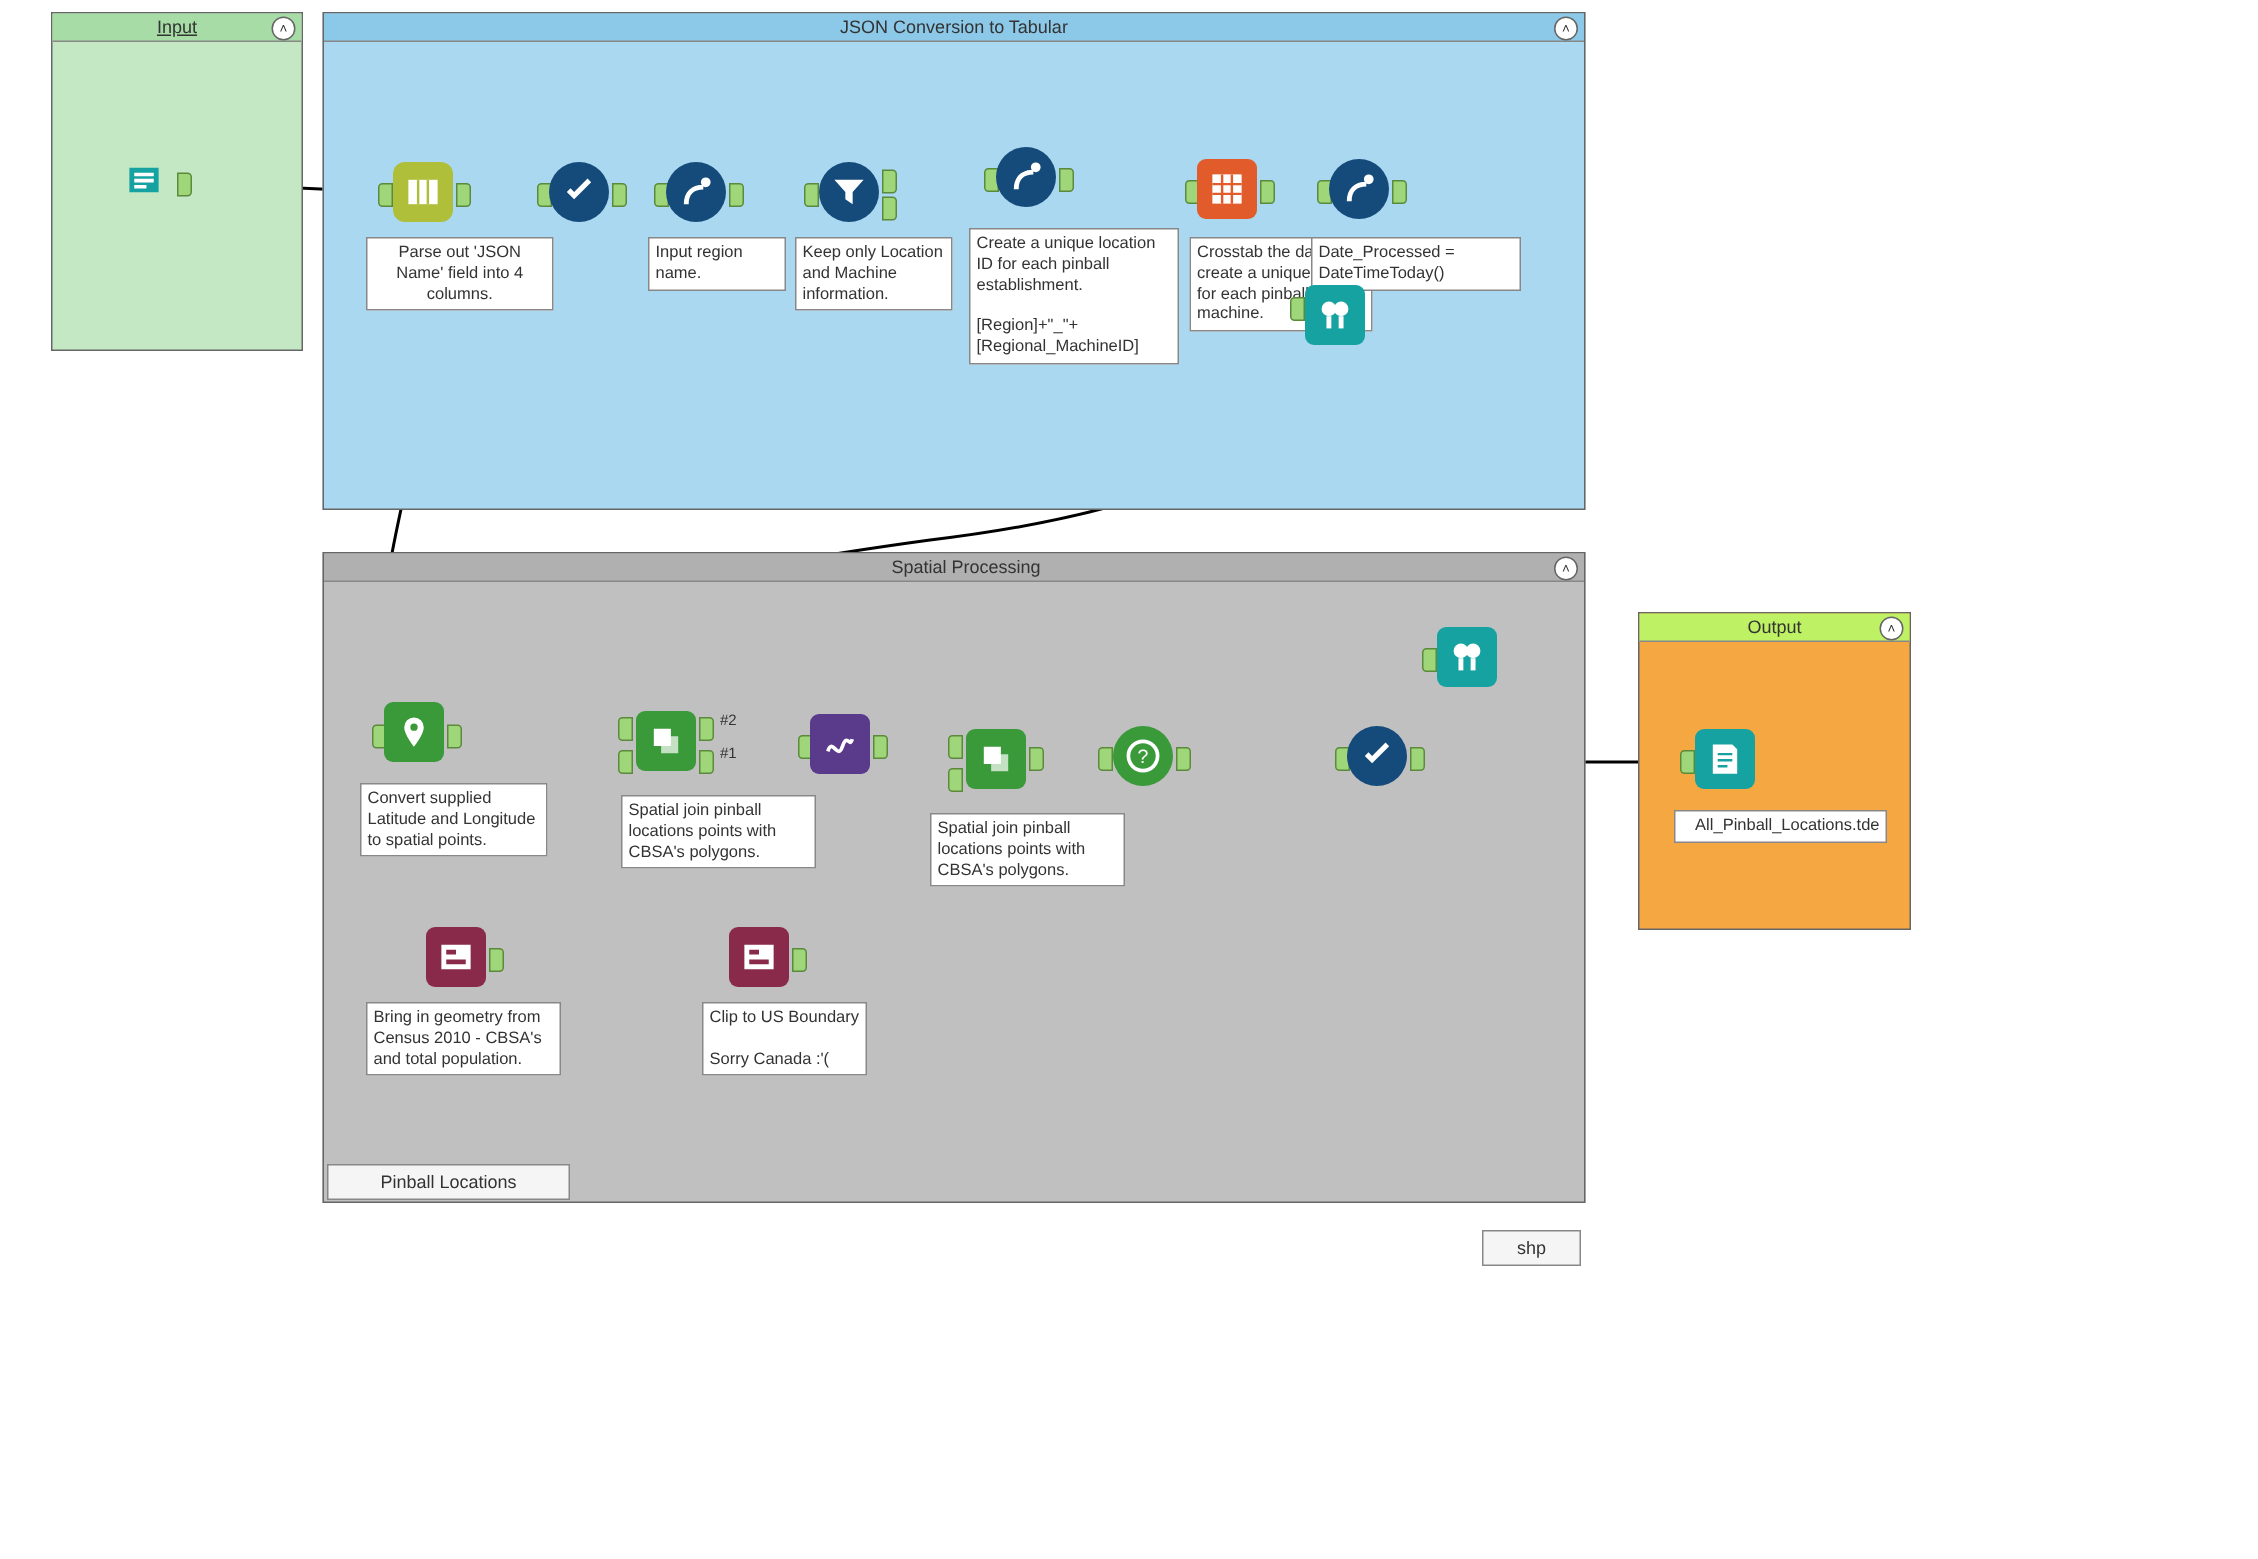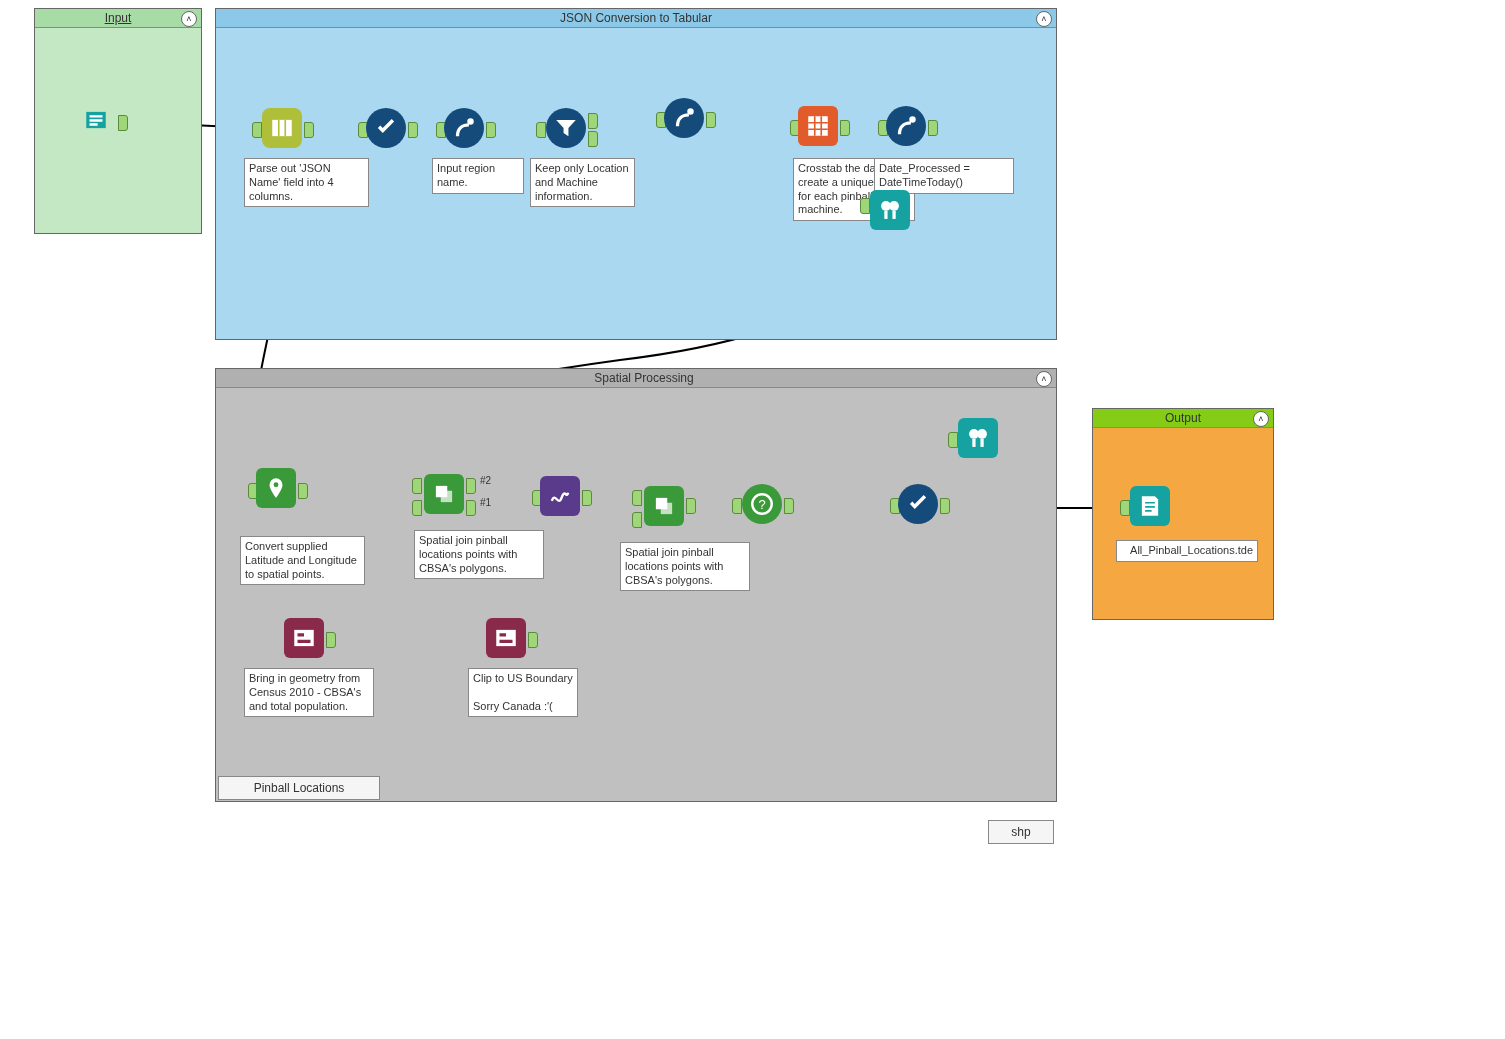--- a/index.html
+++ b/index.html
@@ -7,21 +7,21 @@
   .container{position:absolute;border:1px solid #666;}
   .container-title{height:18px;line-height:18px;font-size:12px;text-align:center;border-bottom:1px solid #888;position:relative;}
   .collapse-btn{position:absolute;right:4px;top:2px;width:14px;height:14px;border:1px solid #666;border-radius:50%;display:flex;align-items:center;justify-content:center;font-size:9px;cursor:pointer;background:#fff;}
   .c-input{background:#c4e8c4;}
   .c-input .container-title{background:#a7dca7;text-decoration:underline;}
   .c-json{background:#a9d8f0;}
   .c-json .container-title{background:#8cc9e8;}
   .c-spatial{background:#c0c0c0;}
   .c-spatial .container-title{background:#b0b0b0;padding-left:16px;}
   .c-output{background:#f5a742;}
-  .c-output .container-title{background:#84cc16;}
+  .c-output .container-title{background:#bef264;}
   .tool{position:absolute;width:40px;height:40px;border-radius:6px;display:flex;align-items:center;justify-content:center;cursor:pointer;}
   .tool svg{width:26px;height:26px;}
   .port{position:absolute;width:8px;height:14px;background:#9fd67a;border:1px solid #5a8a3a;}
   .port.in{border-radius:3px 0 0 3px;}
   .port.out{border-radius:0 3px 3px 0;}
   .annotation{position:absolute;background:#fff;border:1px solid #888;padding:3px 4px;font-size:11px;line-height:1.25;}
   .mini-label{position:absolute;font-size:10px;color:#333;}
   .tab{position:absolute;border:1px solid #888;background:#f5f5f5;height:22px;line-height:22px;padding:0 10px;font-size:12px;}
   .wire{stroke:#000;stroke-width:2;fill:none;}
 </style>
@@ -95,21 +95,21 @@
 
 <div class="port in" style="left:252px;top:122px;"></div>
 <div class="tool" style="left:262px;top:108px;background:#b0bf3a;border-radius:8px;">
   <svg viewBox="0 0 32 32">
         <rect x="4" y="6" width="24" height="20" fill="#fff"></rect>
         <line x1="12" y1="6" x2="12" y2="26" stroke="#b0bf3a" stroke-width="2"></line>
         <line x1="20" y1="6" x2="20" y2="26" stroke="#b0bf3a" stroke-width="2"></line>
       </svg>
 </div>
 <div class="port out" style="left:304px;top:122px;"></div>
-<div class="annotation" style="left:244px;top:158px;width:115px;">Parse out 'JSON Name' field into 4 columns.</div>
+<div class="annotation" style="left:244px;top:158px;width:115px;text-align:center;">Parse out 'JSON Name' field into 4 columns.</div>
 
 <div class="port in" style="left:358px;top:122px;"></div>
 <div class="tool" style="left:366px;top:108px;background:#154b7a;border-radius:50%;">
   <svg viewBox="0 0 32 32">
         <path fill="#fff" d="M6 16l6 6L26 8l-3-3-11 11-3-3z"></path>
       </svg>
 </div>
 <div class="port out" style="left:408px;top:122px;"></div>
 
 <div class="port in" style="left:436px;top:122px;"></div>
@@ -131,20 +131,23 @@
 <div class="port out" style="left:588px;top:131px;"></div>
 <div class="annotation" style="left:530px;top:158px;width:95px;">Keep only Location and Machine information.</div>
 
 <div class="port in" style="left:656px;top:112px;"></div>
 <div class="tool" style="left:664px;top:98px;background:#154b7a;border-radius:50%;">
   <svg viewBox="0 0 32 32">
         <path fill="#fff" d="M10 26c0-8 4-12 12-12v-4c-10 0-16 6-16 16zM20 8a4 4 0 108 0 4 4 0 00-8 0z"></path>
       </svg>
 </div>
 <div class="port out" style="left:706px;top:112px;"></div>
+<div class="annotation" style="left:646px;top:152px;width:130px;white-space:pre-line;">Create a unique location ID for each pinball establishment.
+
+[Region]+"_"+[Regional_MachineID]</div>
 
 <div class="port in" style="left:790px;top:120px;"></div>
 <div class="tool" style="left:798px;top:106px;background:#e25b2b;">
   <svg viewBox="0 0 32 32">
         <rect x="4" y="4" width="24" height="24" fill="#fff"></rect>
         <path stroke="#e25b2b" stroke-width="2" d="M4 12h24M4 20h24M12 4v24M20 4v24"></path>
       </svg>
 </div>
 <div class="port out" style="left:840px;top:120px;"></div>
 <div class="annotation" style="left:793px;top:158px;width:112px;">Crosstab the data to create a unique record for each pinball machine.</div>
@@ -175,21 +178,21 @@
   </div>
 </div>
 
 <div class="port in" style="left:248px;top:483px;"></div>
 <div class="tool" style="left:256px;top:468px;background:#3a9a3a;">
   <svg viewBox="0 0 32 32">
         <path fill="#fff" d="M16 4a8 8 0 00-8 8c0 6 8 16 8 16s8-10 8-16a8 8 0 00-8-8zm0 11a3 3 0 110-6 3 3 0 010 6z"></path>
       </svg>
 </div>
 <div class="port out" style="left:298px;top:483px;"></div>
-<div class="annotation" style="left:240px;top:522px;width:115px;margin-top:14px;">Convert supplied Latitude and Longitude to spatial points.</div>
+<div class="annotation" style="left:240px;top:522px;width:115px;">Convert supplied Latitude and Longitude to spatial points.</div>
 
 <div class="tool" style="left:284px;top:618px;background:#8a2a4a;">
   <svg viewBox="0 0 32 32">
         <path fill="#fff" d="M4 6h24v20H4z"></path>
         <path fill="#8a2a4a" d="M8 10h8v4H8zM8 18h16v4H8z"></path>
       </svg>
 </div>
 <div class="port out" style="left:326px;top:632px;"></div>
 <div class="annotation" style="left:244px;top:668px;width:120px;">Bring in geometry from Census 2010 - CBSA's and total population.</div>
 

